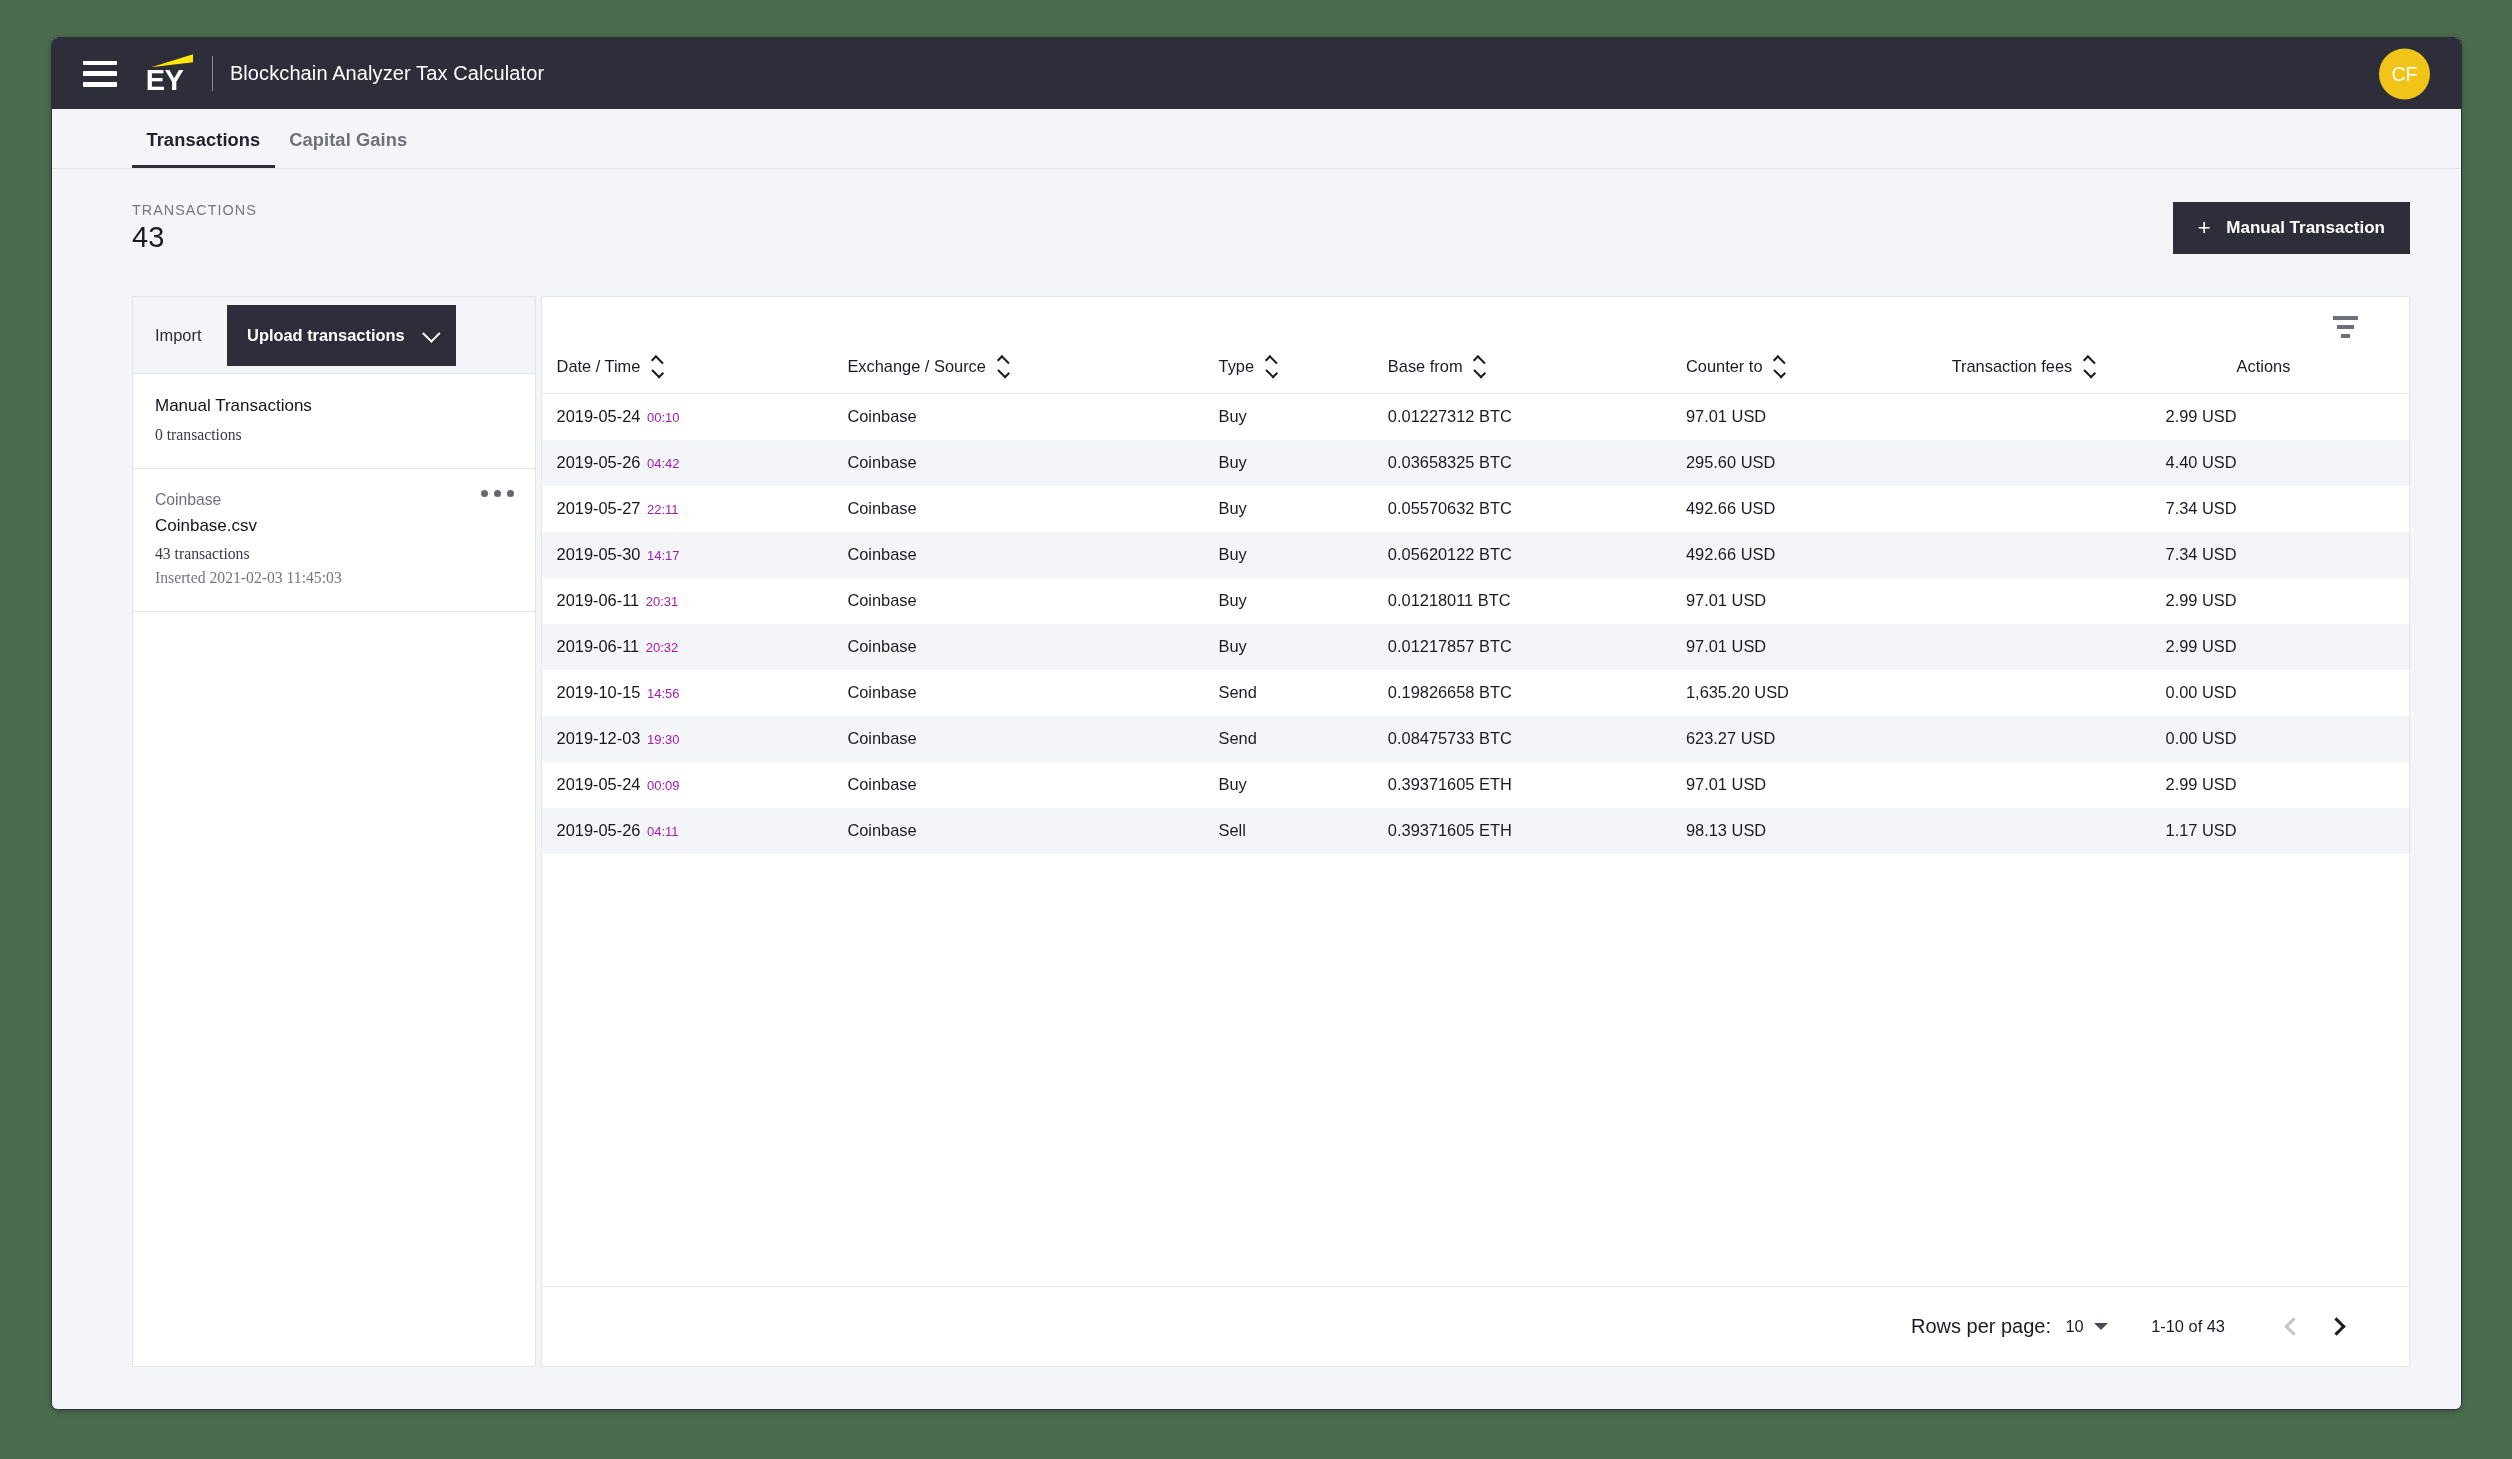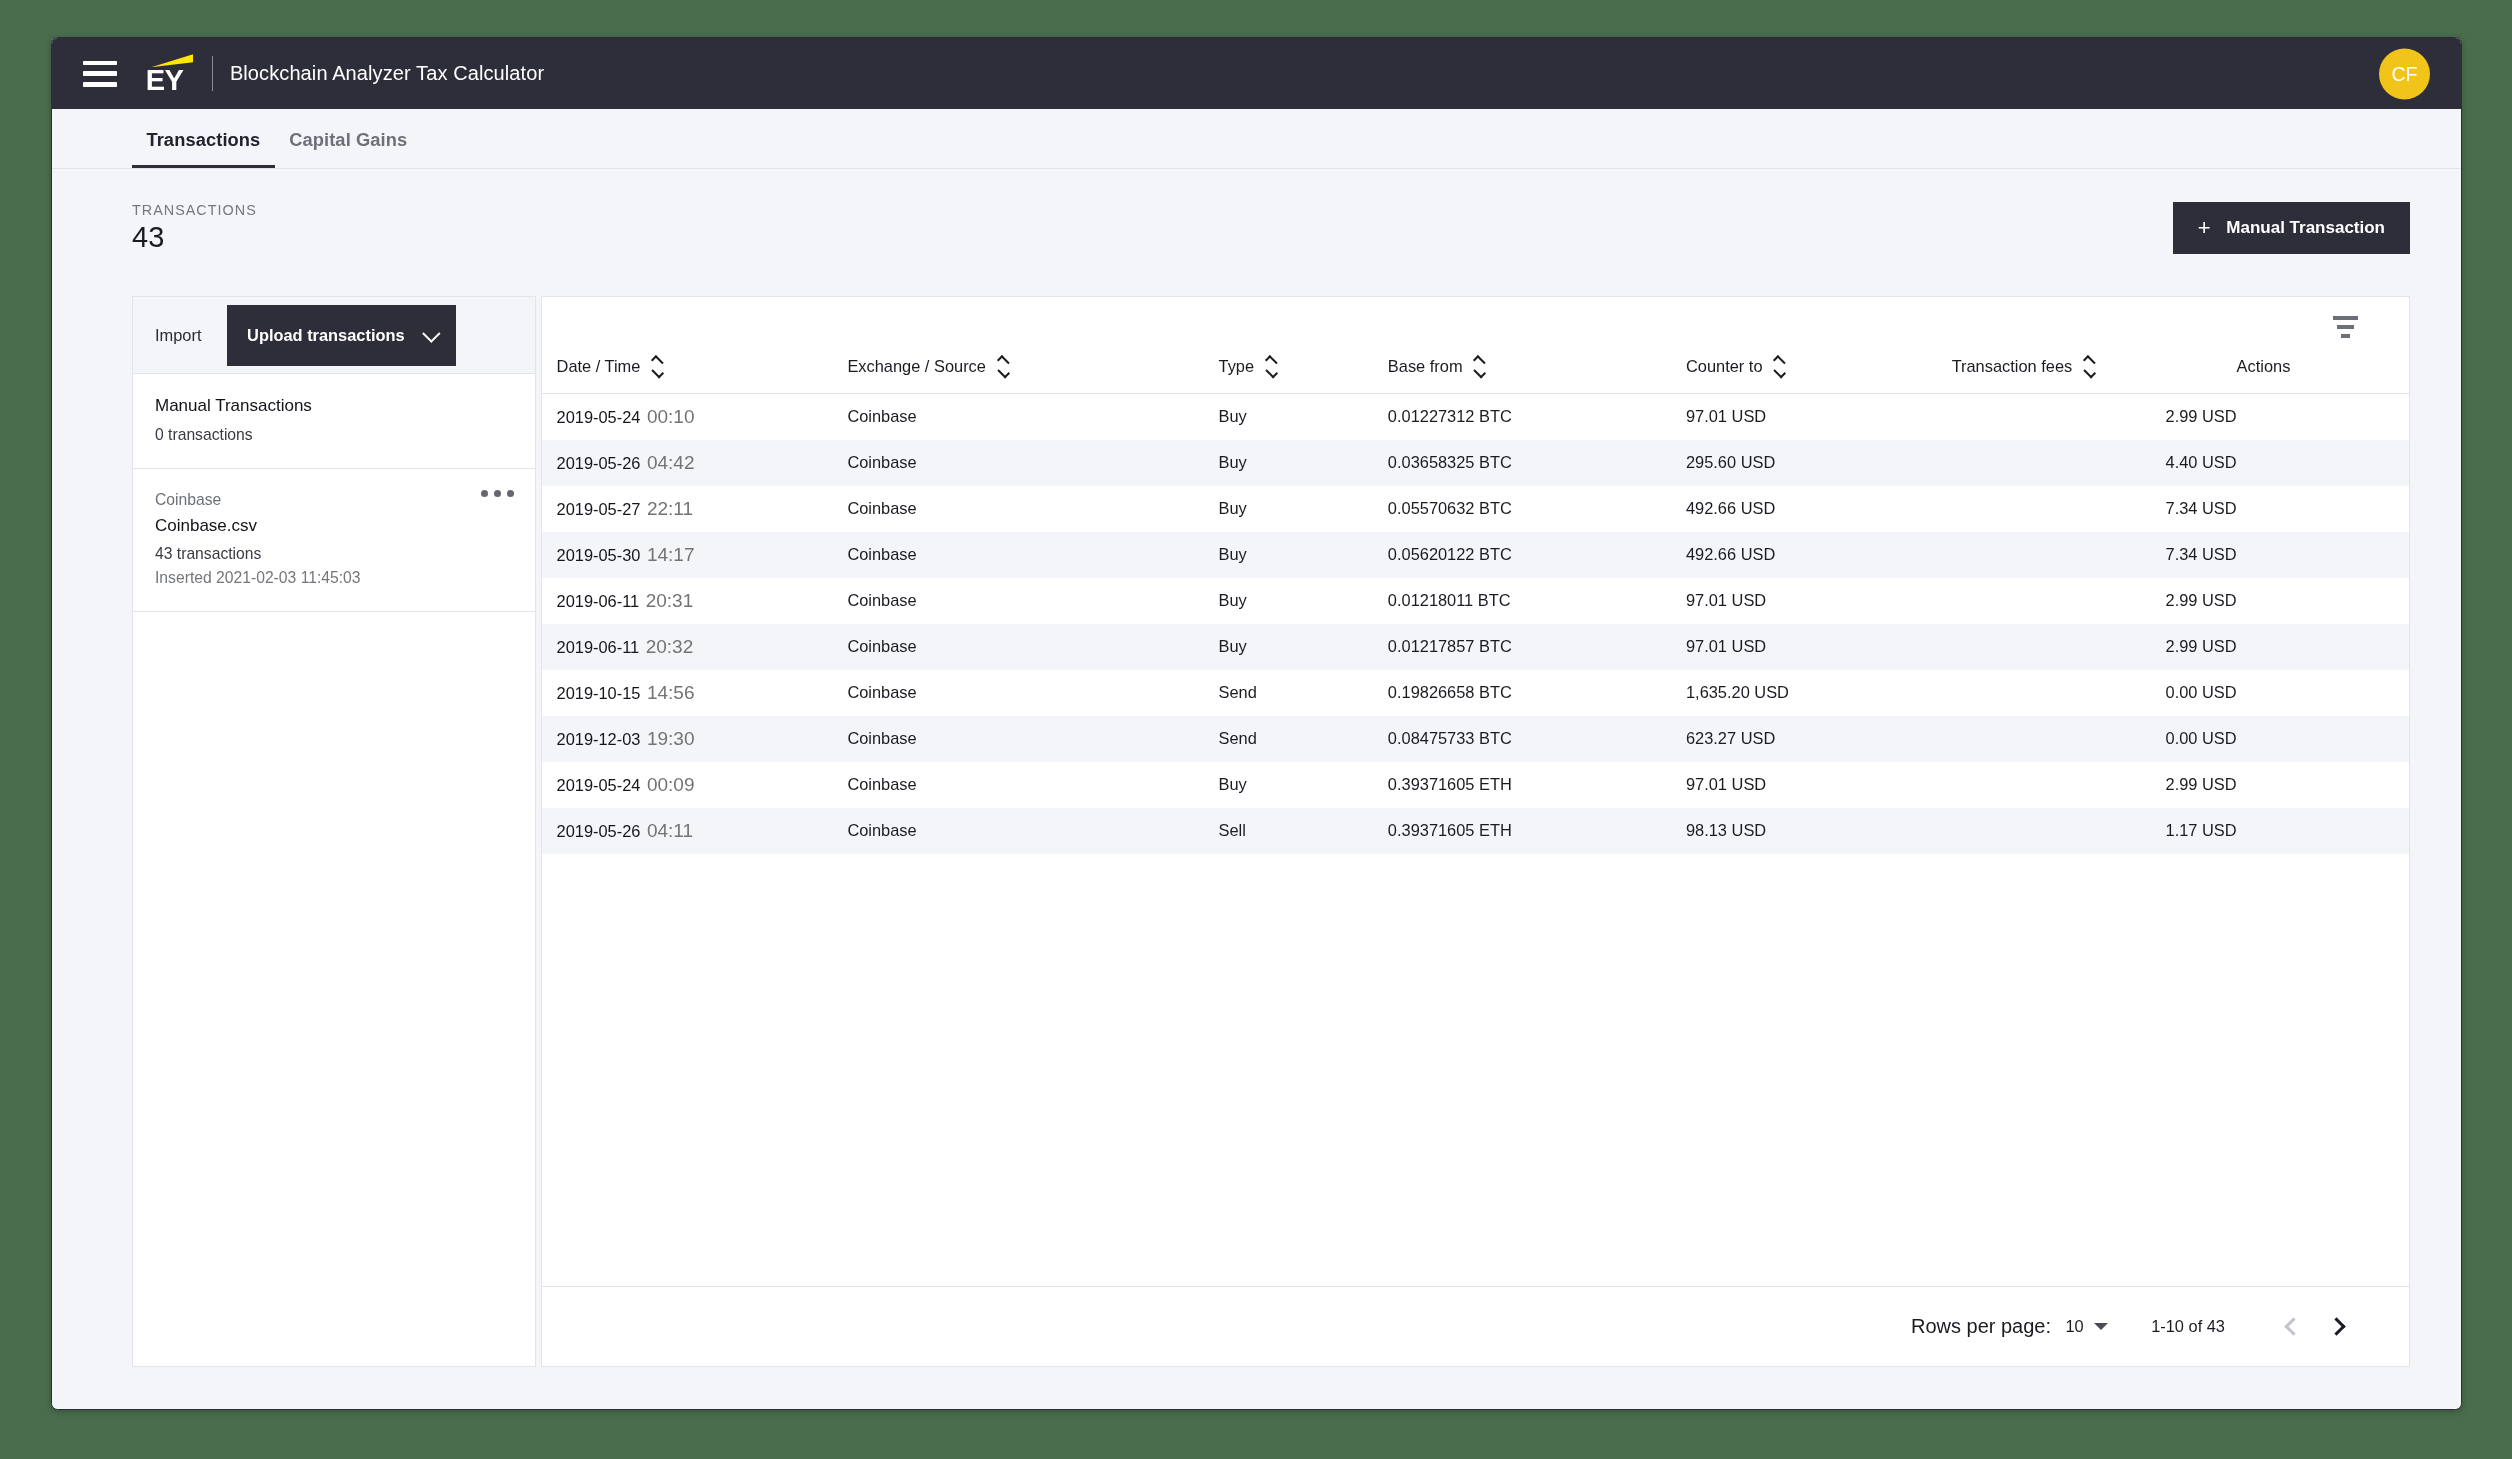--- a/index.html
+++ b/index.html
@@ -138,21 +138,21 @@
     border-bottom: 1.3px solid #1a5cc8;
     cursor: pointer; line-height: 1.3;
   }
   .imp-item {
     background: #fff; border: 0.7px solid #e3e4e9; border-bottom: none;
     padding: 22px 22px 22px 22px;
     position: relative;
   }
   .imp-item .exch { font-size: 15.7px; color: #6e7079; margin-bottom: 6.5px; }
   .imp-item .name { font-size: 17px; color: #12121a; font-weight: 400; margin-bottom: 6.5px; }
-  .imp-item .meta { font-size: 15.7px; color: #3a3a44; line-height: 1.5; }
+  .imp-item .meta { font-size: 15.7px; color: #3a3a44; line-height: 1.5; font-family: Liberation Serif, serif; }
   .imp-item .meta.dim { color: #74767e; }
   .dots {
     position: absolute; right: 21px; top: 21px;
     display: flex; gap: 5.9px; cursor: pointer;
   }
   .dots i { width: 7.2px; height: 7.2px; border-radius: 50%; background: #65666e; display: block; }
   .sidebar-rest { flex: 1; background: #fff; border: 0.7px solid #e3e4e9; }
 
   
   .table-panel {
@@ -185,21 +185,21 @@
   .sort-ic .dn { transform: rotate(225deg); }
 
   tbody td {
     font-size: 16.4px; color: #1b1b24;
     height: 46px; padding: 0;
     vertical-align: middle;
     white-space: nowrap;
   }
   tbody tr.alt { background: #f4f5f8; }
   .dt { font-weight: 400; color: #15151d; }
-  .tm { color: #737373; font-size: 19px; margin-left: 6.5px; }
+  .tm { color: #a21caf; font-size: 13px; margin-left: 6.5px; }
 
   
   .c-date { width: 301px; padding-left: 14.4px !important; }
   .c-exch { width: 366px; }
   .c-type { width: 167px; }
   .c-base { width: 294px; }
   .c-counter { width: 262px; }
   .c-fees { width: 281px; text-align: right; }
   .c-actions { width: 170px; }
   .c-actions .th-in { justify-content: flex-start; }

